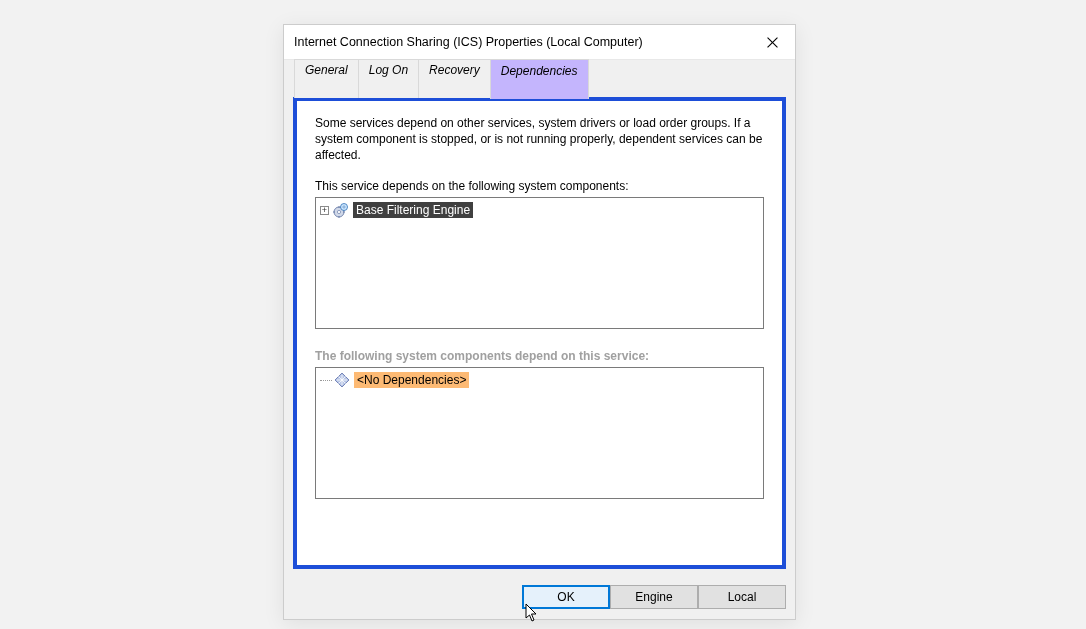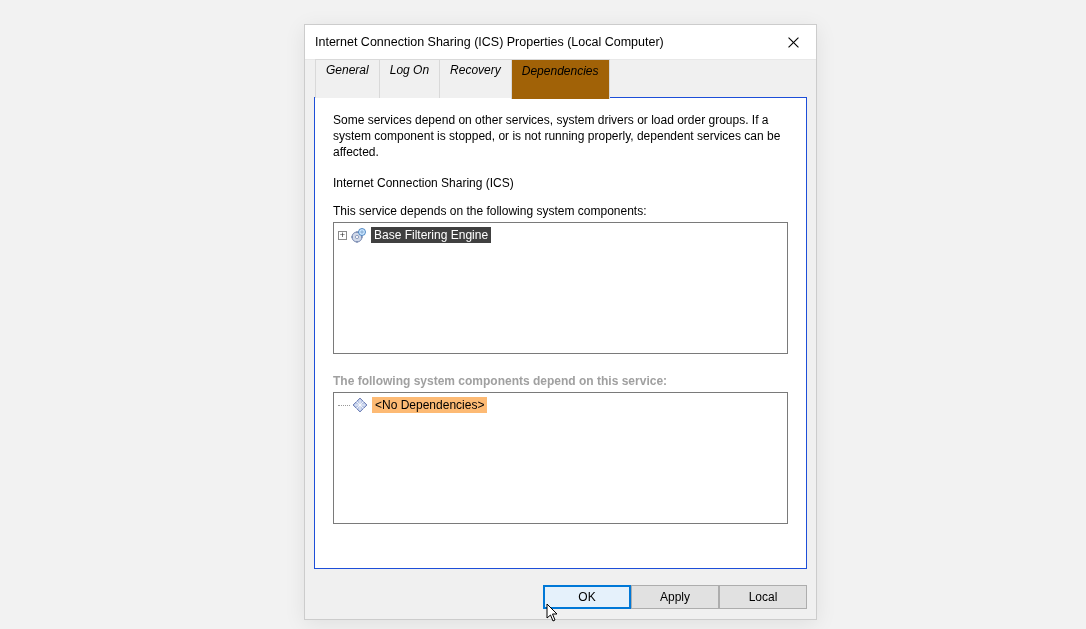--- a/index.html
+++ b/index.html
@@ -9,21 +9,21 @@
     height: 629px;
     background: #f2f2f2;
     font-family: "Segoe UI", Tahoma, sans-serif;
     font-size: 12px;
     color: #000;
     overflow: hidden;
   }
 
   .dialog {
     position: absolute;
-    left: 304px;
+    left: 283px;
     top: 24px;
     width: 511px;
     height: 594px;
     background: #ffffff;
     border: 1px solid #cccccc;
     box-shadow: 0 4px 20px rgba(0,0,0,0.08);
     display: flex;
     flex-direction: column;
   }
 
@@ -72,35 +72,35 @@
     border: 1px solid #d9d9d9;
     border-bottom: none;
     background: #f0f0f0;
     margin-right: -1px;
     position: relative;
     cursor: default;
     color: #000;
     font-style: italic;
   }
   .tab.active {
-    background: #a16207;
+    background: #c4b5fd;
     border-color: #d9d9d9;
     z-index: 3;
     padding-top: 4px;
     top: 1px;
   }
 
   .tabpage {
     position: absolute;
     left: 9px;
     right: 9px;
     top: 37px;
     bottom: 50px;
     background: #ffffff;
-    border: 1px solid #1d4ed8;
+    border: 4px solid #1d4ed8;
     padding: 14px 18px 14px 18px;
     box-sizing: border-box;
   }
 
   .desc {
     font-size: 12px;
     line-height: 16px;
     margin-bottom: 16px;
   }
 
@@ -219,21 +219,20 @@
       <div class="tab">General</div>
       <div class="tab">Log On</div>
       <div class="tab">Recovery</div>
       <div class="tab active">Dependencies</div>
     </div>
 
     <div class="tabpage">
 
       <div class="desc">Some services depend on other services, system drivers or load order groups. If a system component is stopped, or is not running properly, dependent services can be affected.</div>
 
-      <div class="svcname">Internet Connection Sharing (ICS)</div>
 
       <div class="label">This service depends on the following system components:</div>
 
       <div class="treebox">
         <div class="treeitem">
           <div class="expander">+</div>
           <svg class="gearicon" viewBox="0 0 16 16">
             <circle cx="6" cy="10" r="5" fill="#d0d8e8" stroke="#5a6f9e" stroke-width="0.8"></circle>
             <circle cx="6" cy="10" r="1.6" fill="#fff" stroke="#5a6f9e" stroke-width="0.6"></circle>
             <g stroke="#5a6f9e" stroke-width="1">
@@ -266,21 +265,21 @@
             </g>
           </svg>
           <span class="nodetext grayed">&lt;No Dependencies&gt;</span>
         </div>
       </div>
 
     </div>
 
     <div class="buttonbar">
       <div class="btn default">OK</div>
-      <div class="btn">Apply</div>
+      <div class="btn">Engine</div>
       <div class="btn">Local</div>
     </div>
 
     <svg class="cursor" viewBox="0 0 14 20">
       <polygon points="1,1 1,15 4.5,12 7,18 9,17 6.5,11 11,11" fill="#ffffff" stroke="#000000" stroke-width="1"></polygon>
     </svg>
 
   </div>
 </div>
 

